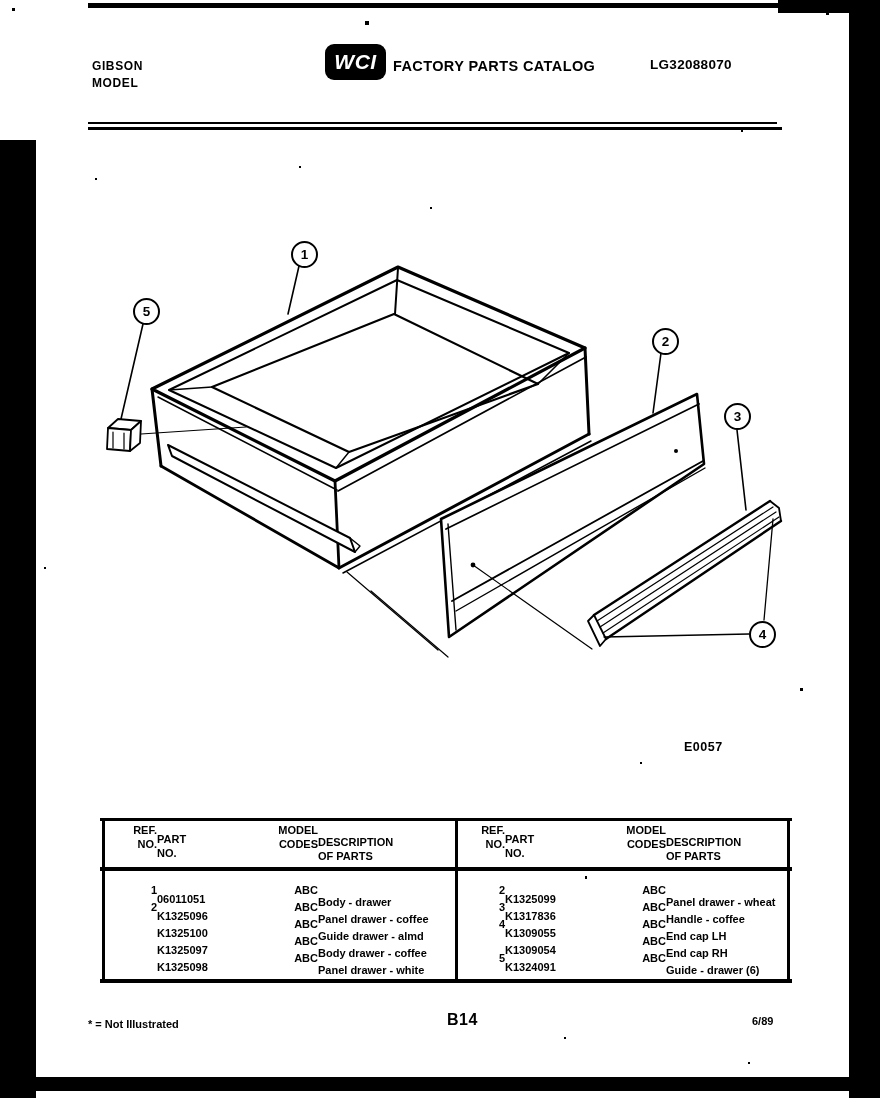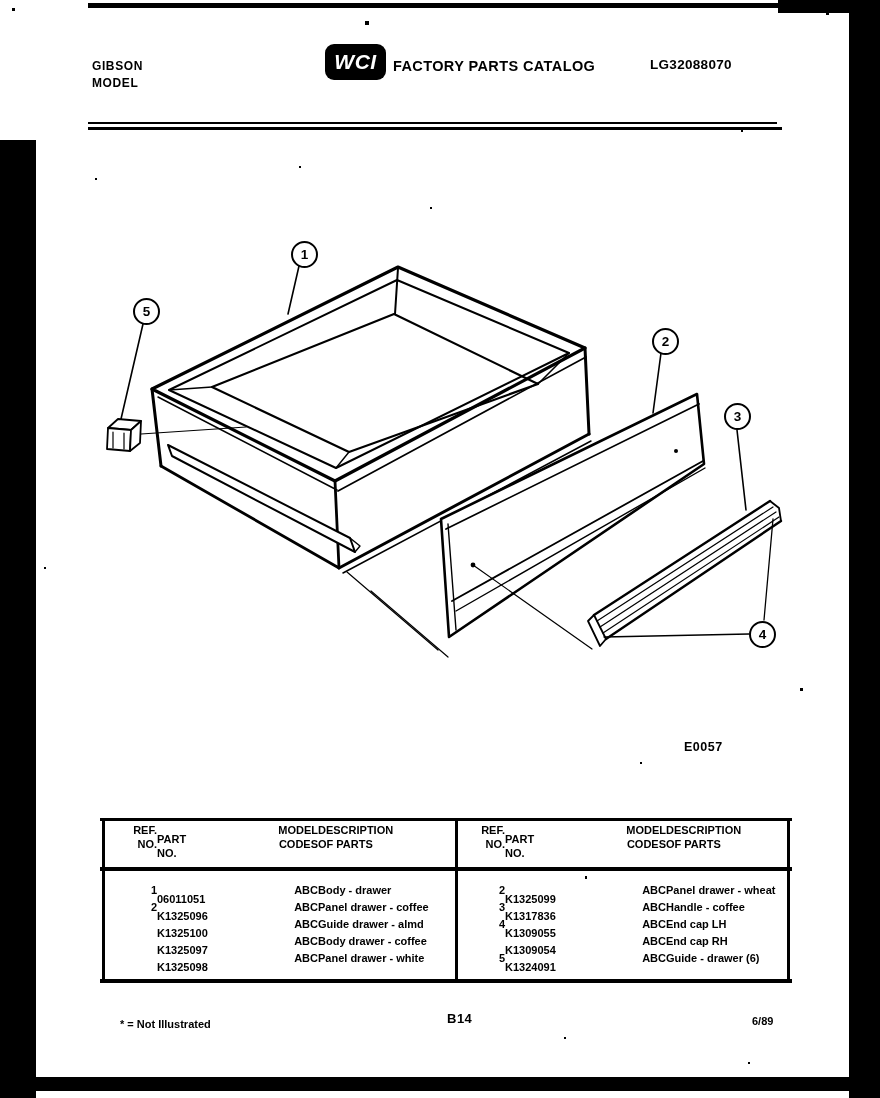--- a/index.html
+++ b/index.html
@@ -52,26 +52,26 @@
   .tgroup { position:absolute; }
   .thead-left  { left:17px;  top:9px;  width:336px; }
   .thead-right { left:365px; top:9px;  width:322px; }
   .tbody-left  { left:17px;  top:67px; width:336px; }
   .tbody-right { left:365px; top:67px; width:322px; }
   .trow { display:flex; height:17px; line-height:17px; font-size:11px; font-weight:bold; }
   .hcell { font-size:11px; font-weight:bold; line-height:13.5px; }
   .col-ref   { width:40px;text-align:right; }
   .col-part  { width:87px;margin-top:9px; }
   .col-model { width:74px;text-align:right; }
-  .col-desc  { flex:1; }
+  .col-desc  { flex:1;margin-top:12px; }
   .thead-row { display:flex; }
 
   
-  .foot-note { left:120px; top:1018px; font-size:11px; font-weight:bold; }
-  .page-num  { left:447px; top:1011px; font-size:13px; font-weight:bold; letter-spacing:.5px; }
+  .foot-note { left:88px; top:1018px; font-size:11px; font-weight:bold; }
+  .page-num  { left:447px; top:1011px; font-size:16px; font-weight:bold; letter-spacing:.5px; }
   .issue     { left:752px; top:1015px; font-size:11px; font-weight:bold; }
 
   .diagram-svg { position:absolute; left:0; top:0; }
 
   .speck { position:absolute; background:#000; }
 </style>
 </head>
 <body>
 
 <div class="page">

